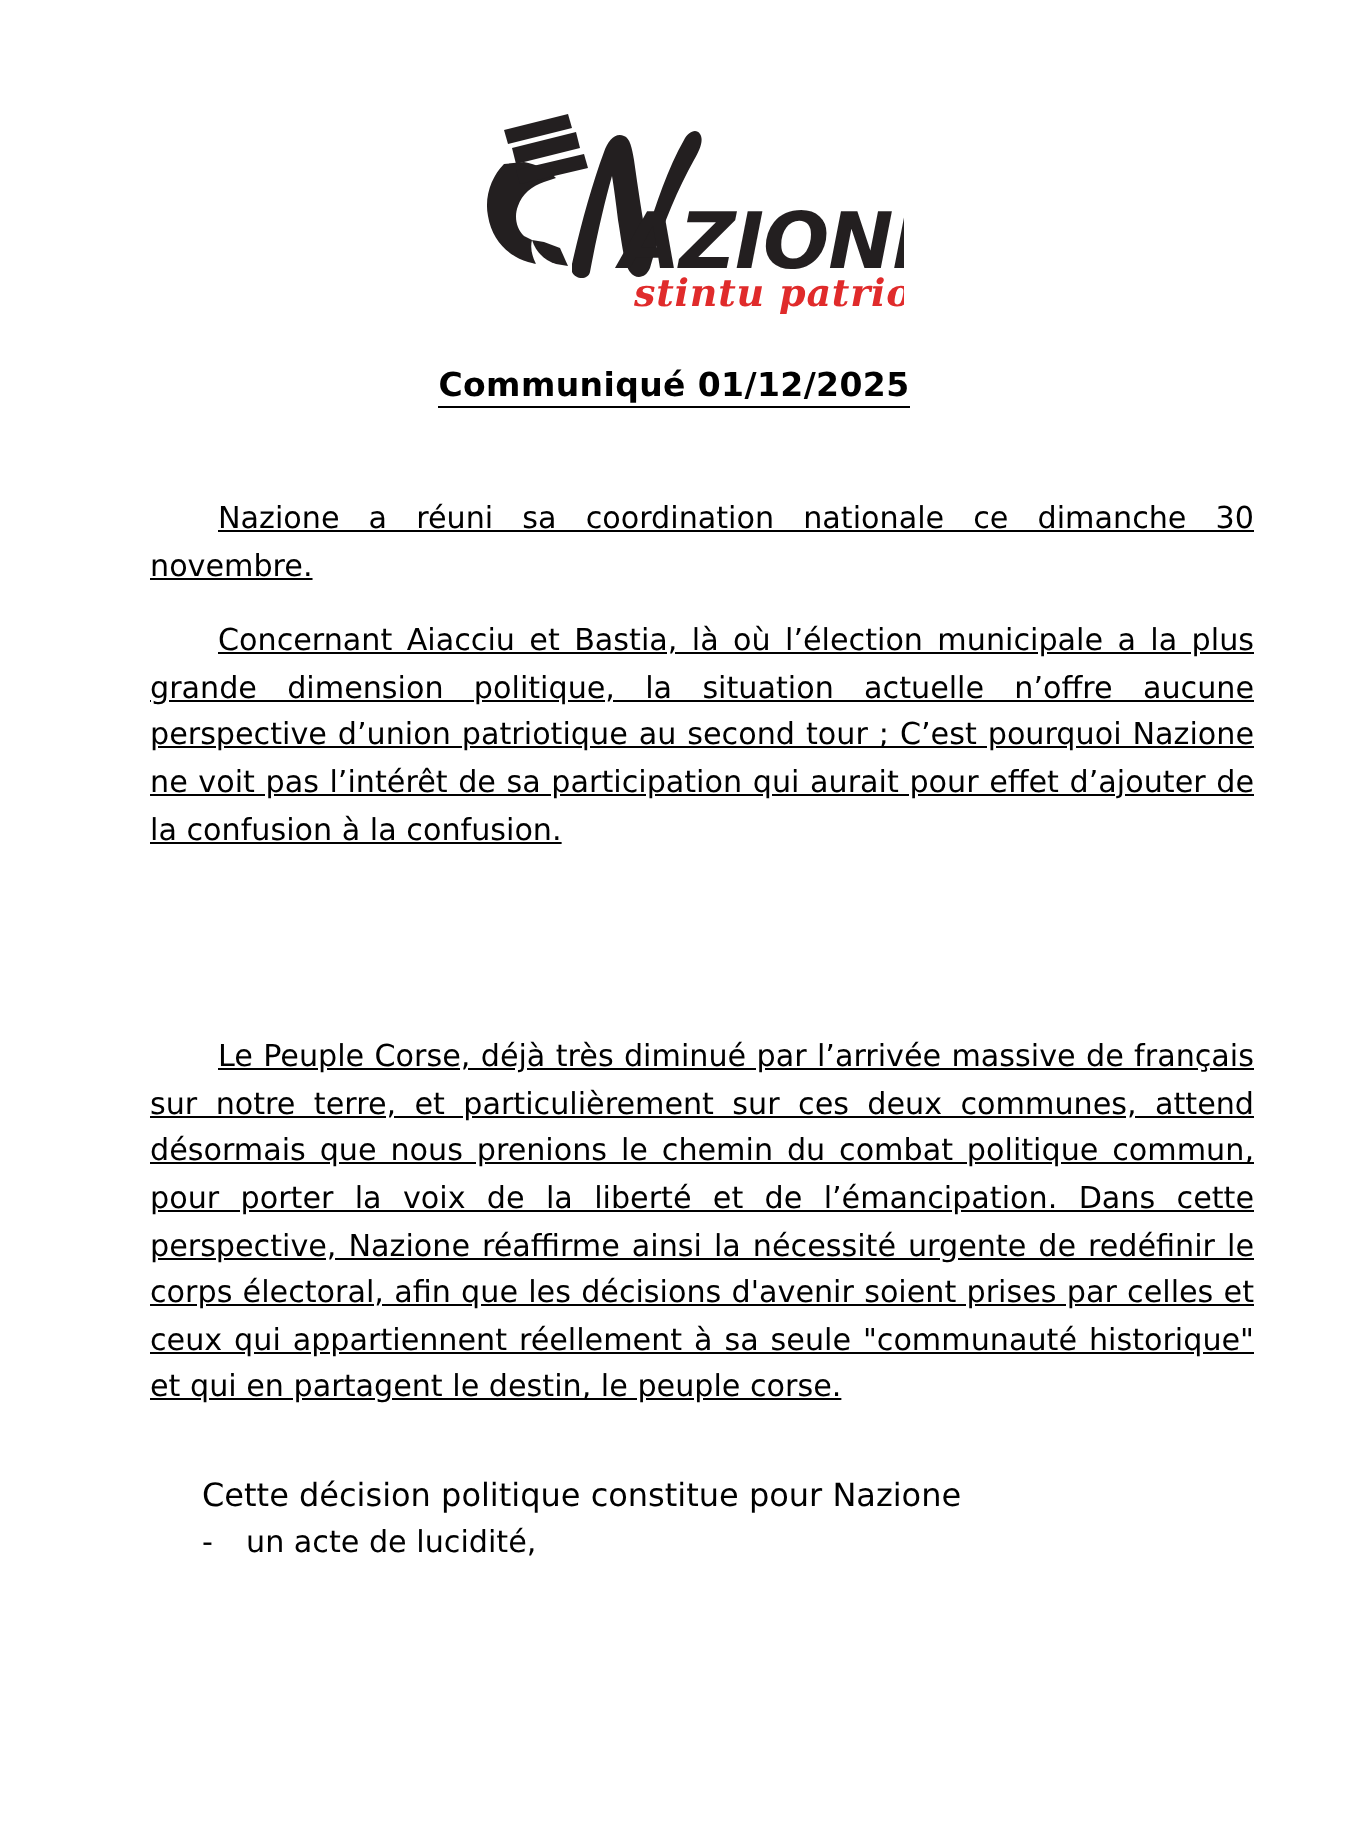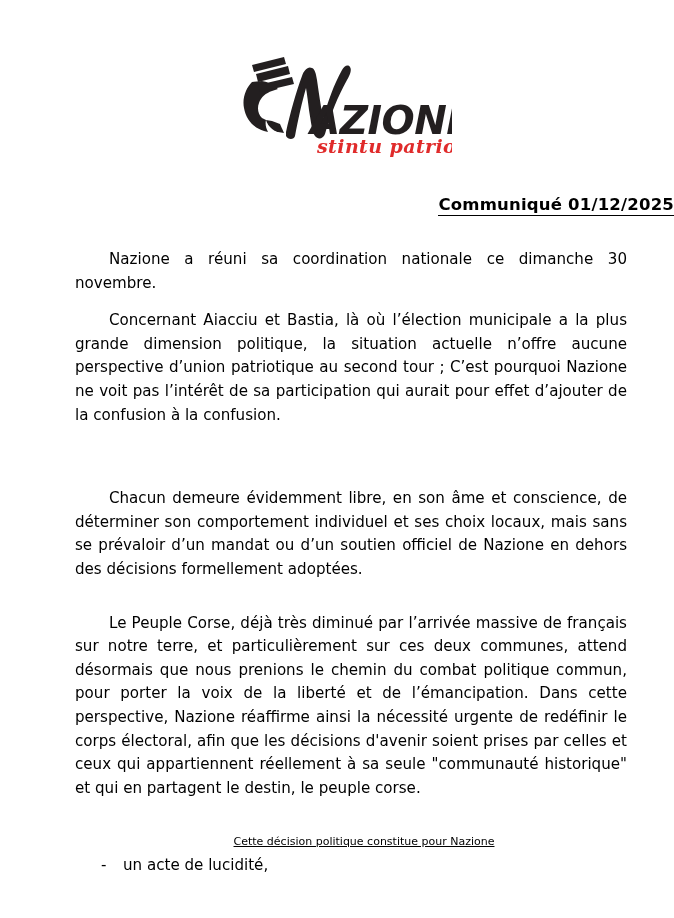--- a/index.html
+++ b/index.html
@@ -36,22 +36,22 @@
   }
   .logo-svg {
     display: block;
     width: 230px;
     height: 115px;
   }
 
   
   .title-row {
     width: 100%;
-    text-align: right;
-    margin-top: 36px;
+    text-align: center;
+    margin-top: 24px;
   }
   .doc-title {
     display: inline-block;
     font-family: "DejaVu Sans", sans-serif;
     font-weight: bold;
     font-size: 16.5px;
     letter-spacing: 0.2px;
     border-bottom: 1.6px solid #000;
     padding-bottom: 1px;
     white-space: nowrap;
@@ -64,38 +64,38 @@
     right: 47px;
     top: 248px;
   }
   p.para {
     margin: 0;
     font-size: 15.1px;
     line-height: 23.6px;
     text-align: justify;
     text-justify: inter-word;
     hyphens: none;
+    text-decoration: underline;
   }
   p.para.indent {
     text-indent: 34px;
   }
   .gap-sm { height: 14px; }
   .gap-md { height: 30px; }
   .gap-lg { height: 30px; }
 
   
   .closing-block {
     margin-top: 0;
   }
   .closing-lead {
     margin: 0 0 0 26px;
-    font-size: 11px;
+    font-size: 16px;
     line-height: 23.6px;
-    text-align: center;
-    text-decoration: underline;
+    text-align: left;
   }
   ul.dash-list {
     list-style: none;
     margin: 0;
     padding: 0 0 0 26px;
   }
   ul.dash-list li {
     font-size: 15.1px;
     line-height: 23.6px;
     display: flex;
@@ -158,21 +158,20 @@
 
     <div class="gap-sm"></div>
 
     <p class="para indent">Concernant Aiacciu et Bastia, là où l’élection municipale a la plus grande dimension politique, la situation actuelle n’offre aucune perspective d’union patriotique au second tour ; C’est pourquoi Nazione ne voit pas l’intérêt de sa participation qui aurait pour effet d’ajouter de la confusion à la confusion.</p>
 
     <div class="gap-md"></div>
 
 
     <div class="gap-md"></div>
 
-    <p class="para indent">Chacun demeure évidemment libre, en son âme et conscience, de déterminer son comportement individuel et ses choix locaux, mais sans se prévaloir d’un mandat ou d’un soutien officiel de Nazione en dehors des décisions formellement adoptées.</p>
 
     <div class="gap-lg"></div>
 
     <p class="para indent">Le Peuple Corse, déjà très diminué par l’arrivée massive de français sur notre terre, et particulièrement sur ces deux communes, attend désormais que nous prenions le chemin du combat politique commun, pour porter la voix de la liberté et de l’émancipation. Dans cette perspective, Nazione réaffirme ainsi la nécessité urgente de redéfinir le corps électoral, afin que les décisions d'avenir soient prises par celles et ceux qui appartiennent réellement à sa seule "communauté historique" et qui en partagent le destin, le peuple corse.</p>
 
     <div class="gap-lg"></div>
 
     <div class="closing-block">
       <p class="closing-lead">Cette décision politique constitue pour Nazione</p>
       <ul class="dash-list">

